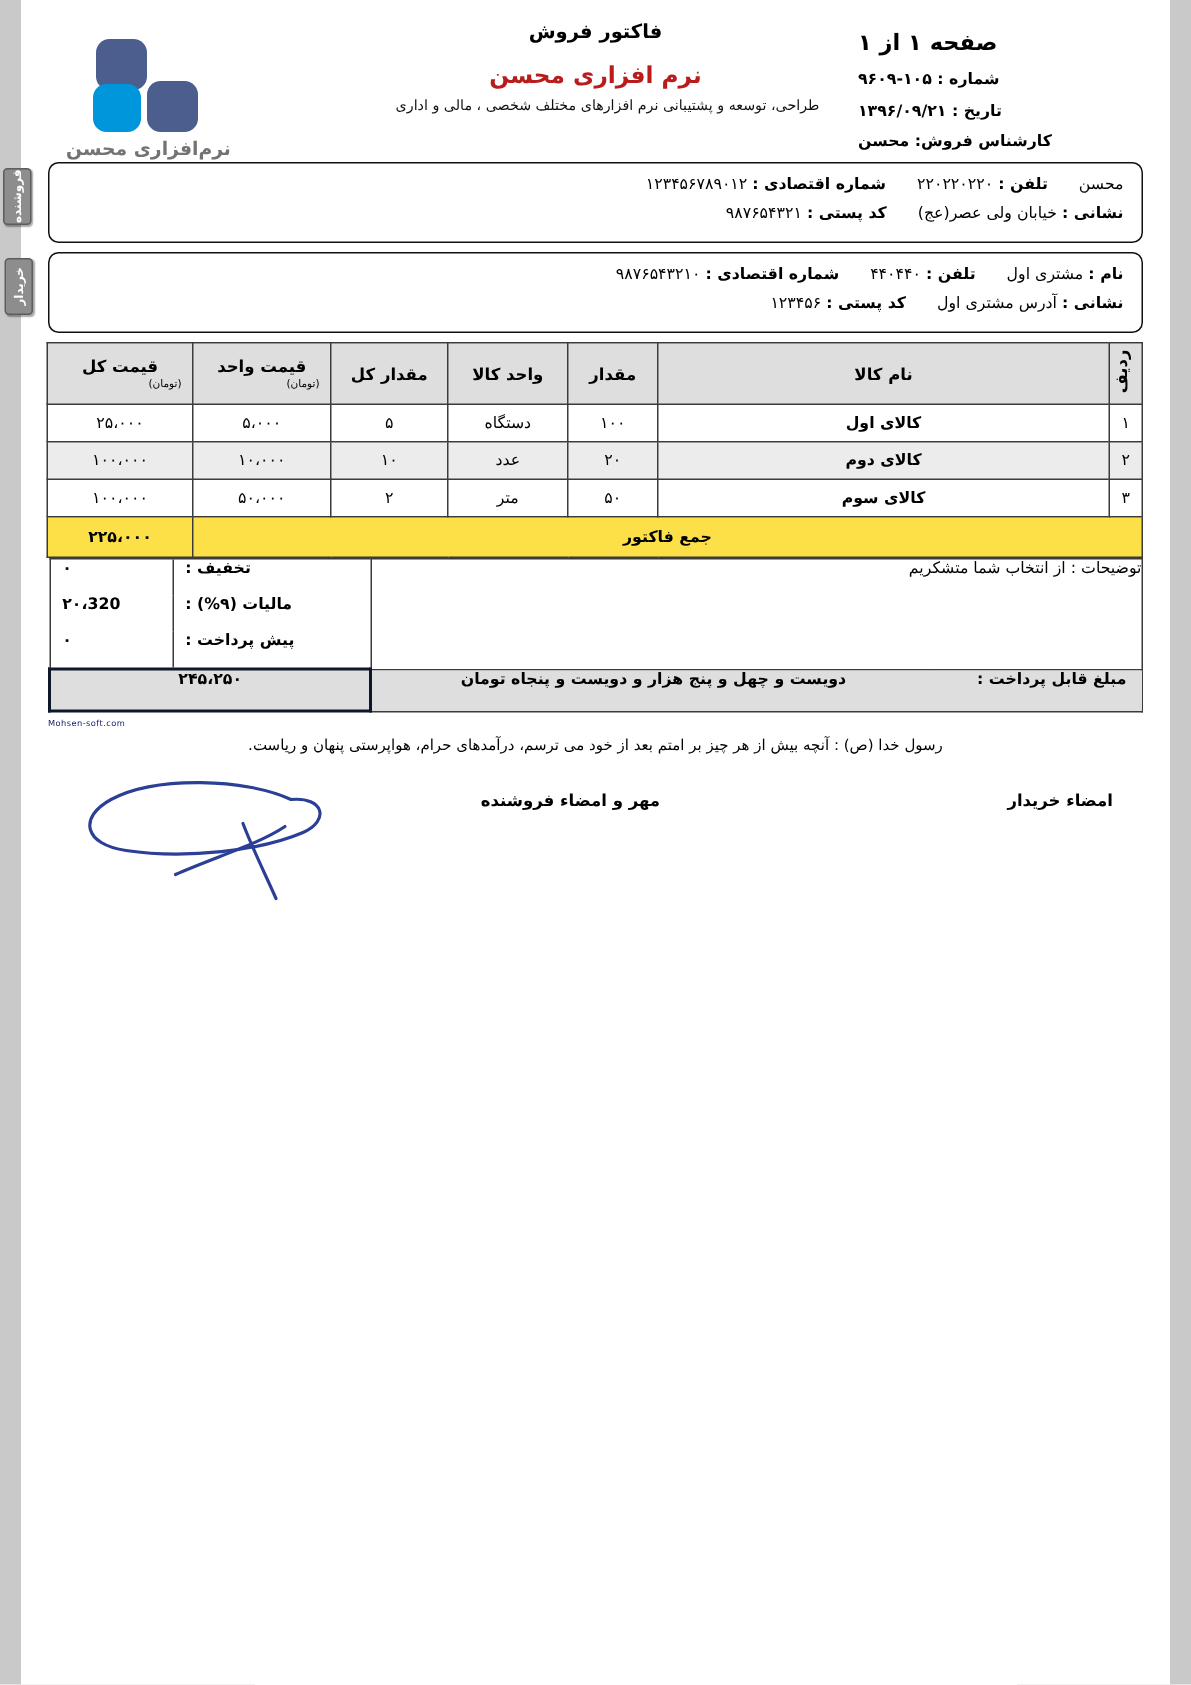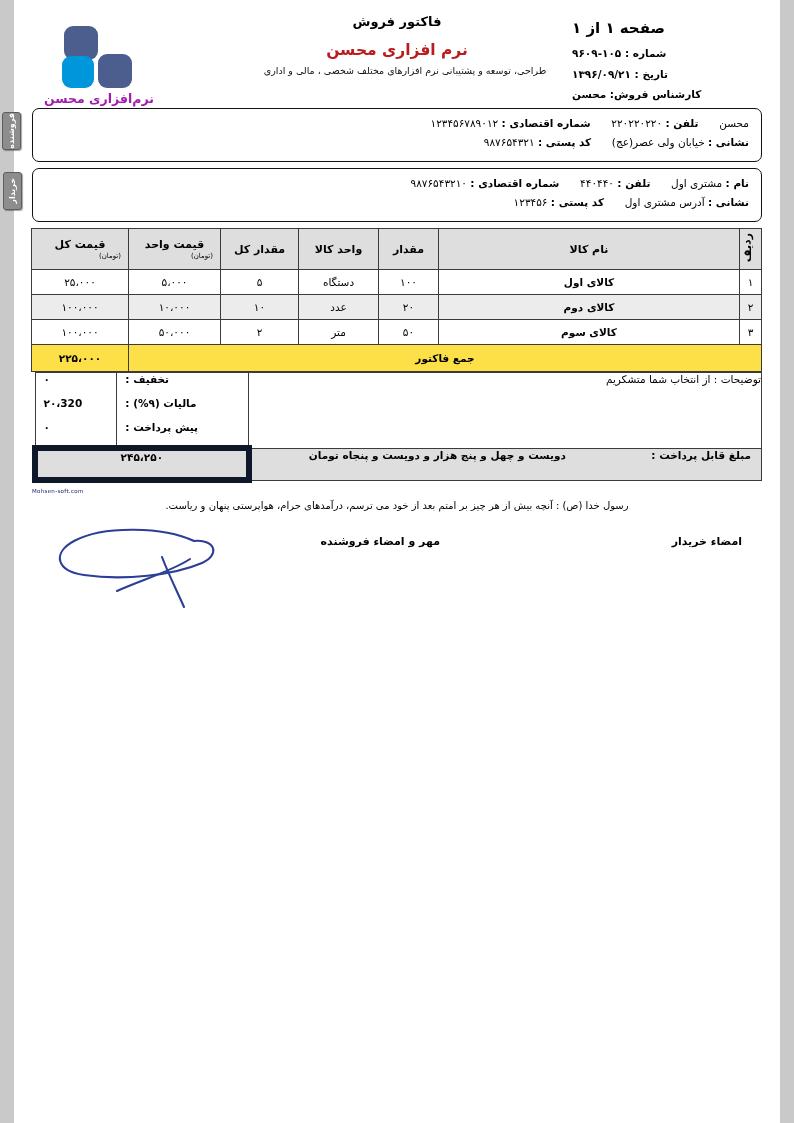--- a/index.html
+++ b/index.html
@@ -88,21 +88,21 @@
     display: block;
     border-radius: 9px;
   }
   .lm-tl { left: 2px;  top: 0px;  width: 34px; height: 34px; background: #4c5e8e; }
   .lm-bl { left: 0px;  top: 30px; width: 32px; height: 32px; background: #0096dc; }
   .lm-br { left: 36px; top: 28px; width: 34px; height: 34px; background: #4c5e8e; }
   .logo-text {
     margin-top: 3px;
     font-size: 12.5px;
     font-weight: bold;
-    color: #a21caf;
+    color: #737373;
     white-space: nowrap;
   }
 
   
   .party-wrap { position: relative; margin: 0 18px; }
   .party {
     position: relative;
     border: 1.4px solid #111;
     border-radius: 7px;
     min-height: 42px;
@@ -233,21 +233,21 @@
     padding: 0 8px;
     color: #000;
   }
   table.tot td.k { text-align: left; font-weight: bold; width: 112px; }
   table.tot td.v { text-align: left; font-weight: bold; width: 63px;
                    border-right: 1px solid #3b3b3b; }
   tr.payable td {
     background: #dedede;
     font-weight: bold;
     height: 26px;
-    border: 6px solid #0f172a;
+    border: 2px solid #0f172a;
     padding: 0 12px;
   }
   td.pay-label { text-align: right; }
   td.pay-amount { text-align: center; font-weight: bold; }
 
   .watermark {
     position: absolute;
     left: 0;
     bottom: -11px;
     font-size: 5.5px;

